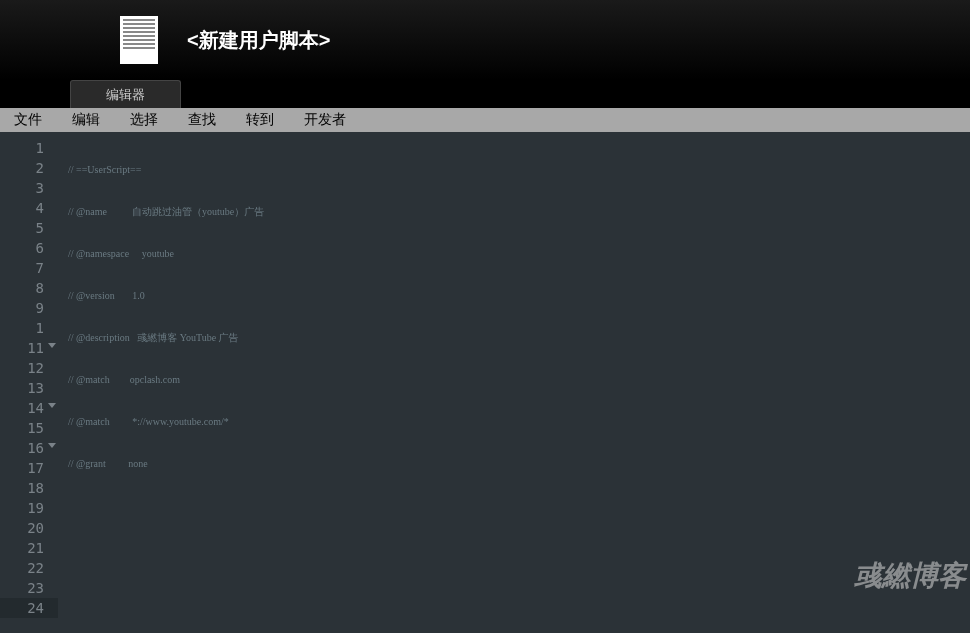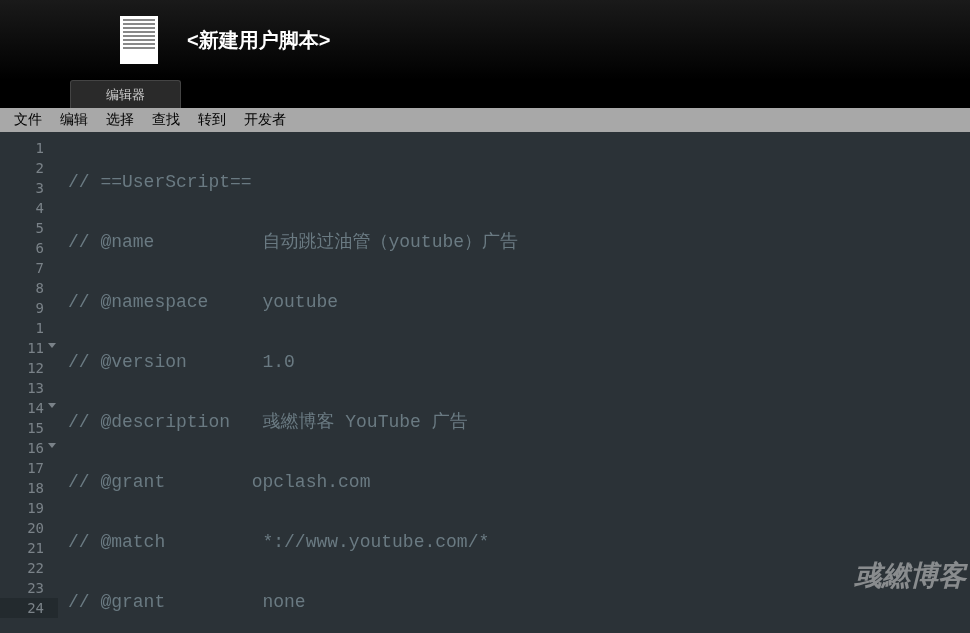--- a/index.html
+++ b/index.html
@@ -53,21 +53,21 @@
   font-size: 13px;
   border-radius: 3px 3px 0 0;
   cursor: pointer;
 }
 .menubar {
   height: 24px;
   background: #a8a8a8;
   display: flex;
   align-items: center;
   padding-left: 14px;
-  gap: 18px;
+  gap: 30px;
 }
 .menu-item {
   color: #000;
   font-size: 14px;
   cursor: pointer;
 }
 .editor {
   display: flex;
   height: calc(100% - 132px);
   background: #2b3237;
@@ -95,22 +95,23 @@
   right: 2px;
   top: 5px;
   width: 0;
   height: 0;
   border-left: 4px solid transparent;
   border-right: 4px solid transparent;
   border-top: 5px solid #7a8288;
 }
 .code-area {
   flex: 1;
-  font-family: Liberation Mono, monospace;
-  font-size: 18px;
+  font-family: Liberation Serif, serif;
+  font-size: 10px;
+  padding-top: 6px;
   color: #d0d0d0;
   white-space: pre;
 }
 .code-line {
   height: 20px;
   line-height: 20px;
   padding-left: 10px;
 }
 .c-comment { color: #6a7a82; }
 .watermark {
@@ -180,21 +181,21 @@
       <div class="gutter-line">22</div>
       <div class="gutter-line">23</div>
       <div class="gutter-line current">24</div>
     </div>
   <div class="code-area">
     <div class="code-line"><span class="c-comment">// ==UserScript==</span></div>
     <div class="code-line"><span class="c-comment">// @name          自动跳过油管（youtube）广告</span></div>
     <div class="code-line"><span class="c-comment">// @namespace     youtube</span></div>
     <div class="code-line"><span class="c-comment">// @version       1.0</span></div>
     <div class="code-line"><span class="c-comment">// @description   彧繎博客 YouTube 广告</span></div>
-    <div class="code-line"><span class="c-comment">// @grant        opclash.com</span></div>
+    <div class="code-line"><span class="c-comment">// @match        opclash.com</span></div>
     <div class="code-line"><span class="c-comment">// @match         *://www.youtube.com/*</span></div>
     <div class="code-line"><span class="c-comment">// @grant         none</span></div>
     
     
     
     
     
     
     
     

